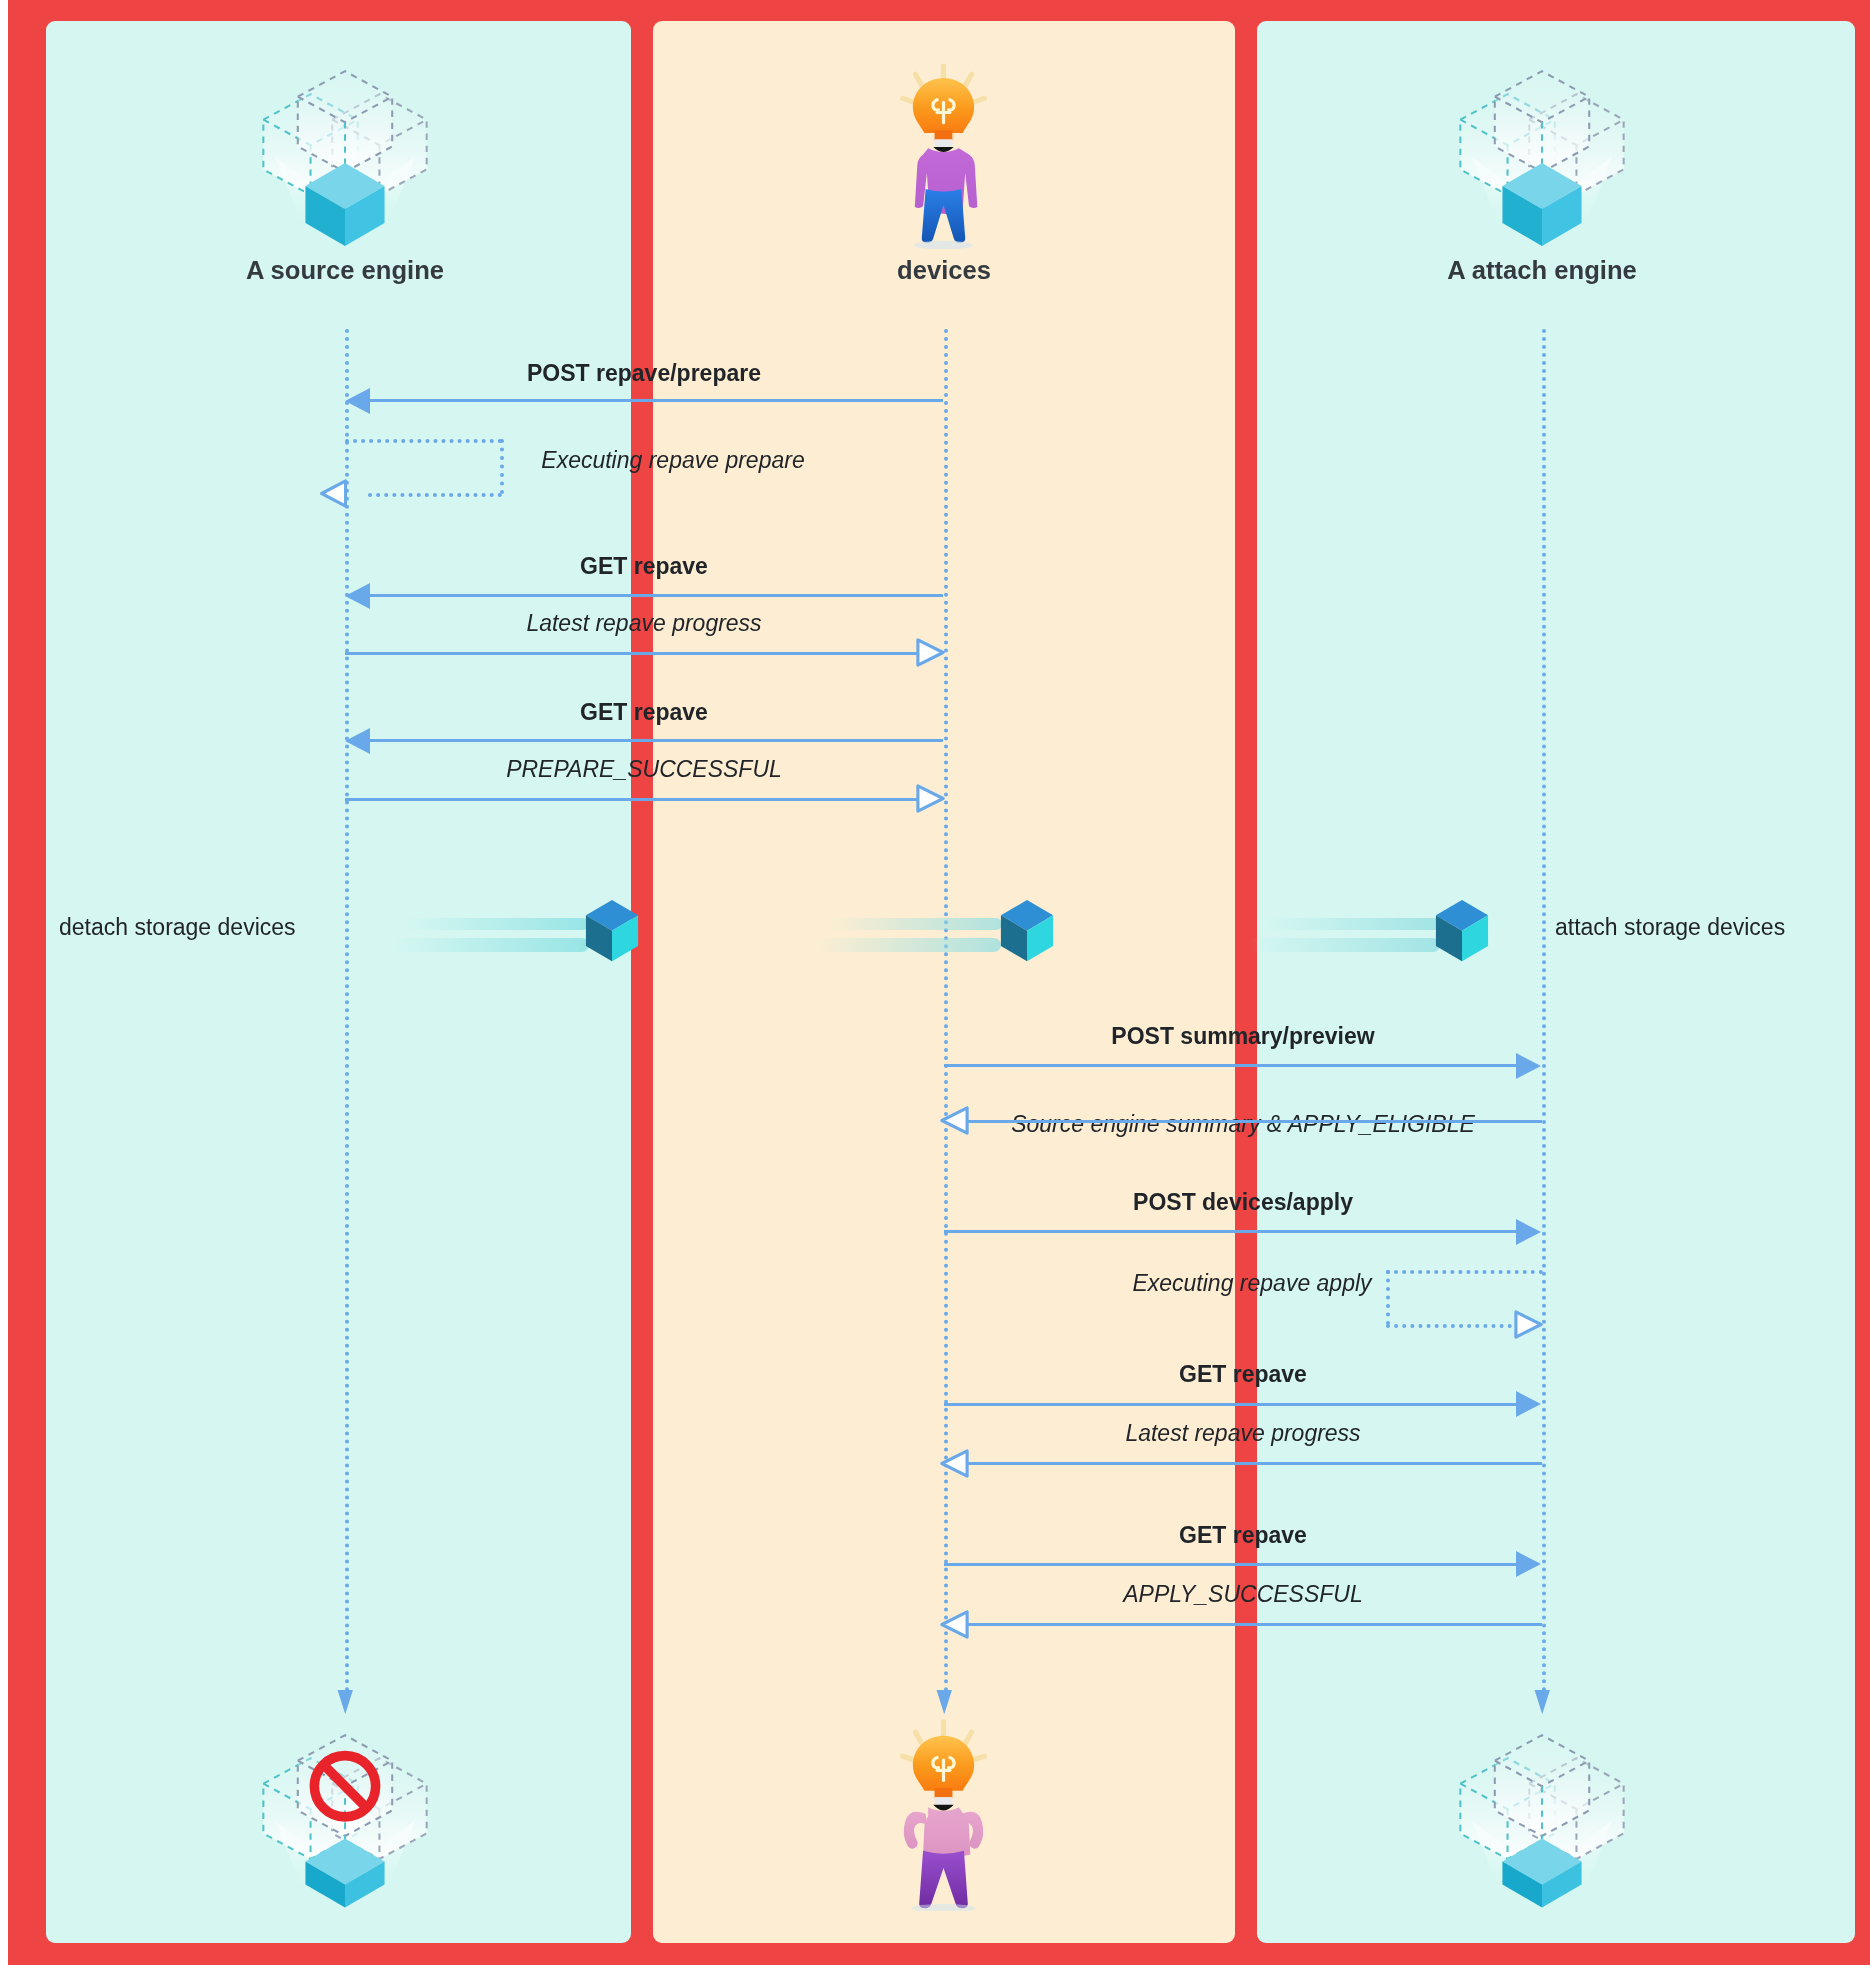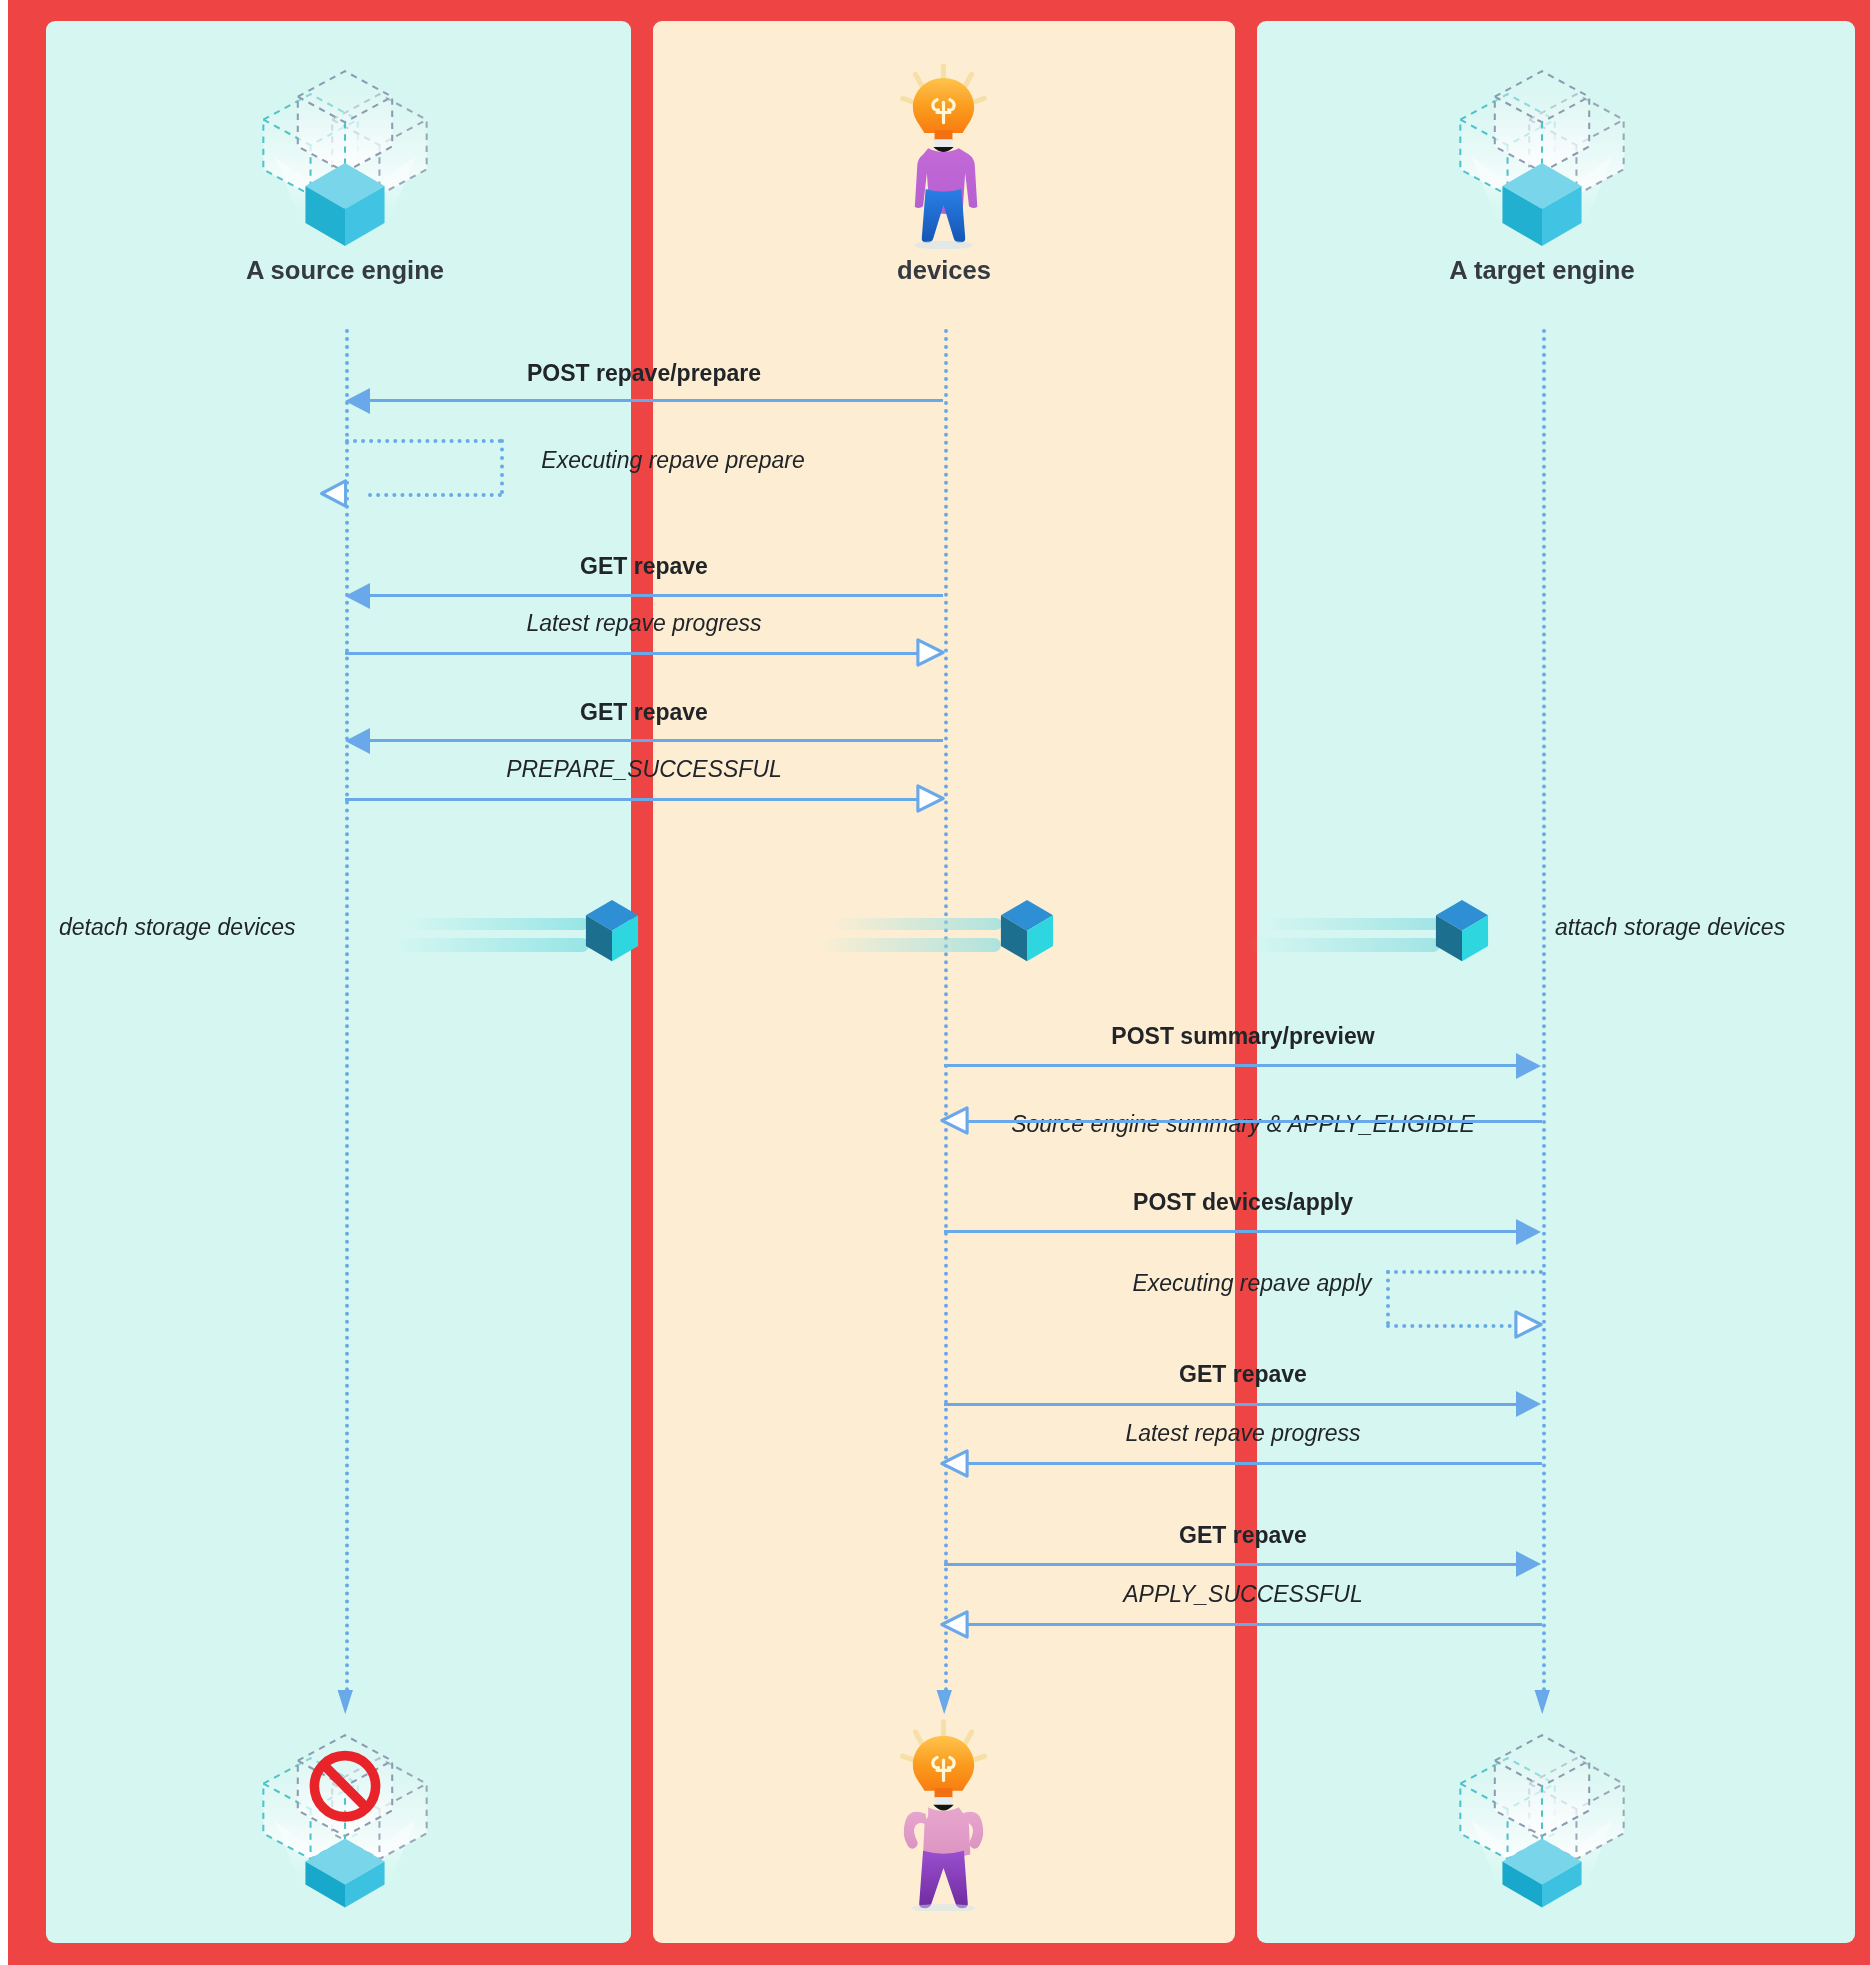--- a/index.html
+++ b/index.html
@@ -35,21 +35,21 @@
   
   .ah-open{position:absolute;}
 
   
   .selfloop{position:absolute;}
   .selfloop .sl-seg{position:absolute;}
   .sl-h{border-top:4.5px dotted #6aa9e9;height:0;}
   .sl-v{border-left:4.5px dotted #6aa9e9;width:0;}
 
   
-  .side-note{position:absolute;font-size:23px;font-style:italic;color:#212529;white-space:nowrap;}
+  .side-note{position:absolute;font-size:23px;color:#212529;white-space:nowrap;}
 
   
   .streak{position:absolute;border-radius:7.7px;}
 </style>
 </head>
 <body>
 
 <div id="stage">
 
   <div class="lane teal" style="left:38px;  top:20.5px; width:585px;  height:1922px;"></div>
@@ -152,21 +152,21 @@
       <path d="M130 92 L204 132 L278 92" fill="none" stroke="#9aa7b8" stroke-width="3.2" stroke-dasharray="10 9"></path>
       <path d="M204 132 L204 210" fill="none" stroke="#9aa7b8" stroke-width="3.2" stroke-dasharray="10 9"></path>
       <path d="M76 56 L150 16 L224 56 L224 134 L150 174 L76 134 Z" fill="url(#gf1)" stroke="#8c9bb0" stroke-width="3.2" stroke-dasharray="10 9"></path>
       <path d="M76 56 L150 96 L224 56" fill="none" stroke="#8c9bb0" stroke-width="3.2" stroke-dasharray="10 9"></path>
       <path d="M150 96 L150 250" fill="none" stroke="#4fc3c9" stroke-width="3.2" stroke-dasharray="10 9"></path>
       <path d="M88 196 L150 160 L212 196 L150 232 Z" fill="#79d6ea"></path>
       <path d="M88 196 L150 232 L150 290 L88 254 Z" fill="#22b0d1"></path>
       <path d="M212 196 L150 232 L150 290 L212 254 Z" fill="#41c4e3"></path>
     </svg>
   </div>
-  <div class="node-label" style="left:1534px;top:256px;">A target engine</div>
+  <div class="node-label" style="left:1534px;top:256px;">A attach engine</div>
 
   <div class="msg-label sync" style="left:636px;top:360px;">POST repave/prepare</div>
   <div class="msg" style="left:348px;top:399px;width:587px;"></div>
   <div class="arrowhead ah-left-solid" style="left:337px;top:388px;"></div>
 
   <div class="selfloop" style="left:337px;top:439px;width:160px;height:58px;">
     <div class="sl-seg sl-h" style="left:0;top:0;width:157px;"></div>
     <div class="sl-seg sl-v" style="left:155px;top:0;height:55px;"></div>
     <div class="sl-seg sl-h" style="left:23px;top:54px;width:134px;"></div>
   </div>

